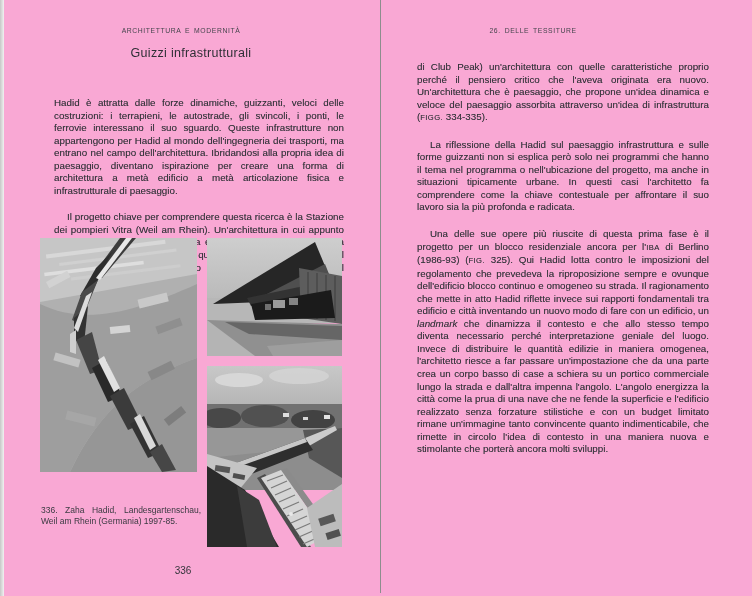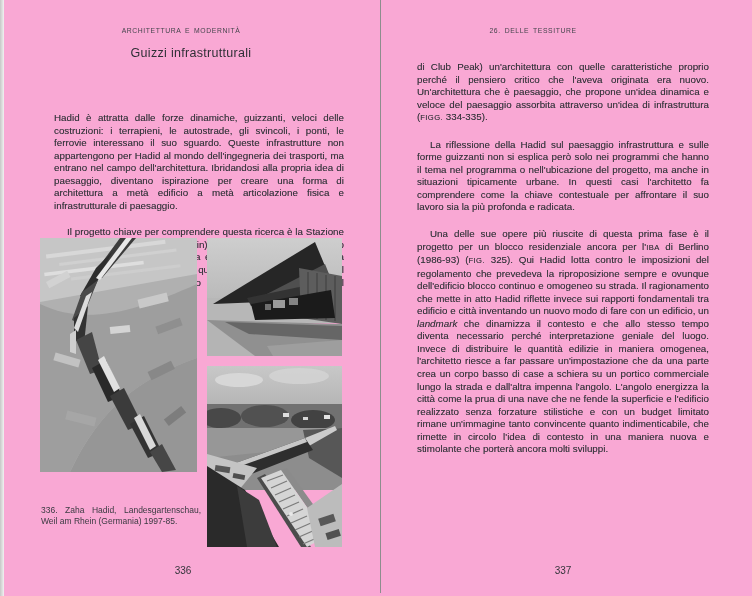--- a/index.html
+++ b/index.html
@@ -21,21 +21,21 @@
     word-spacing:1.5px; text-align:center; color:#44444c; white-space:nowrap;
   }
   .rh-left  { left:40px;  width:318px; transform:translateX(-18px); }
   .rh-right { left:403px; width:320px; transform:translateX(-30px); }
   .section-title {
     position:absolute; left:40px; top:46px; width:318px; text-align:center;
     font-size:12.5px; letter-spacing:0.3px; transform:translateX(-8px);
     color:#2f2f36;
   }
   .body-col { position:absolute; }
-  .body-left  { left:40px;  top:98px; width:318px; }
+  .body-left  { left:40px;  top:83px; width:318px; }
   .body-right { left:403px; top:47px; width:320px; }
   p.body {
     margin:14px; font-size:9.8px; line-height:12.55px; text-align:justify;
     color:#33333a; text-shadow:0 0 0.4px rgba(51,51,58,0.45);
   }
   p.ind { text-indent:13px; }
   .sc { font-size:0.78em; letter-spacing:0.4px; }
   .it { font-style:italic; }
   .fig { position:absolute; overflow:hidden; }
   .fig svg { display:block; width:100%; height:100%; }
@@ -195,15 +195,14 @@
   <div class="page-num pn-left">336</div>
 
   <div class="running-head rh-right">26. DELLE TESSITURE</div>
 
   <div class="body-col body-right">
     <p class="body"><span>di Club Peak) un'architettura con quelle caratteristiche proprio perché il pensiero critico che l'aveva originata era nuovo. Un'architettura che è paesaggio, che propone un'idea dinamica e veloce del paesaggio assorbita attraverso un'idea di infrastruttura (</span><span class="sc">FIGG.</span><span> 334-335).</span></p>
     <p class="body ind"><span>La riflessione della Hadid sul paesaggio infrastruttura e sulle forme guizzanti non si esplica però solo nei programmi che hanno il tema nel programma o nell'ubicazione del progetto, ma anche in situazioni tipicamente urbane. In questi casi l'architetto fa comprendere come la chiave contestuale per affrontare il suo lavoro sia la più profonda e radicata.</span></p>
     <p class="body ind"><span>Una delle sue opere più riuscite di questa prima fase è il progetto per un blocco residenziale ancora per l'</span><span class="sc">IBA</span><span> di Berlino (1986-93) (</span><span class="sc">FIG.</span><span> 325). Qui Hadid lotta contro le imposizioni del regolamento che prevedeva la riproposizione sempre e ovunque dell'edificio blocco continuo e omogeneo su strada. Il ragionamento che mette in atto Hadid riflette invece sui rapporti fondamentali tra edificio e città inventando un nuovo modo di fare con un edificio, un </span><span class="it">landmark</span><span> che dinamizza il contesto e che allo stesso tempo diventa necessario perché interpretazione geniale del luogo. Invece di distribuire le quantità edilizie in maniera omogenea, l'architetto riesce a far passare un'impostazione che da una parte crea un corpo basso di case a schiera su un portico commerciale lungo la strada e dall'altra impenna l'angolo. L'angolo energizza la città come la prua di una nave che ne fende la superficie e l'edificio realizzato senza forzature stilistiche e con un budget limitato rimane un'immagine tanto convincente quanto indimenticabile, che rimette in circolo l'idea di contesto in una maniera nuova e stimolante che porterà ancora molti sviluppi.</span></p>
   </div>
 
-  <div class="page-num pn-right">337</div>
 
 </div>
 
 </body></html>

